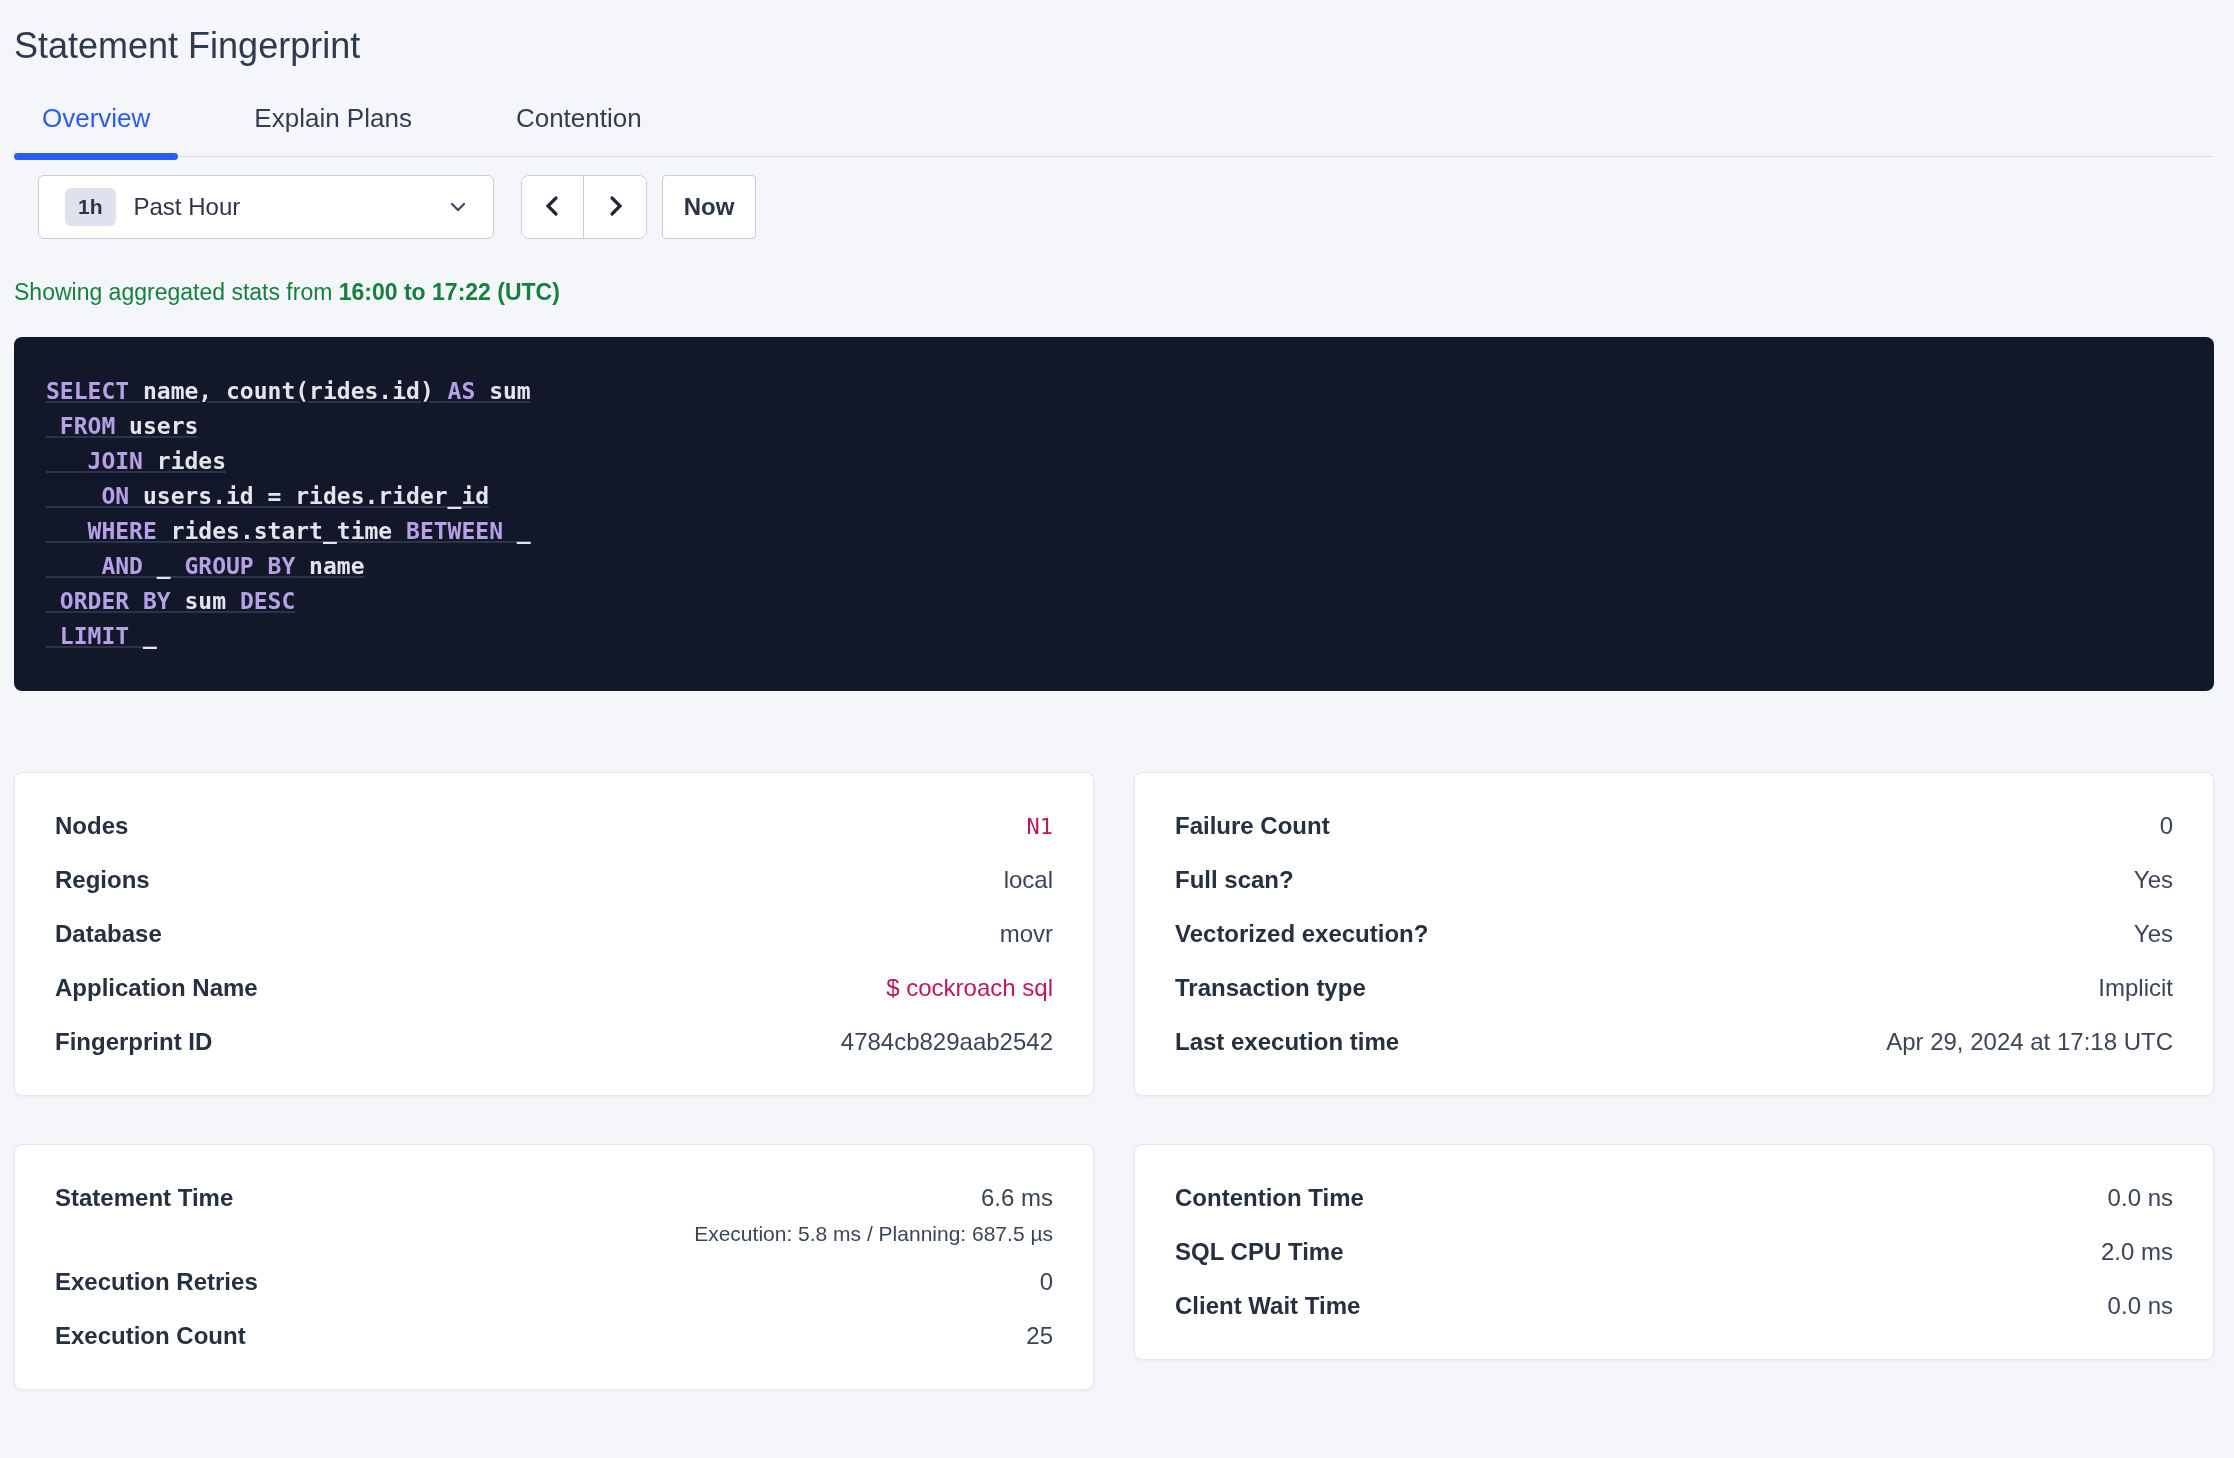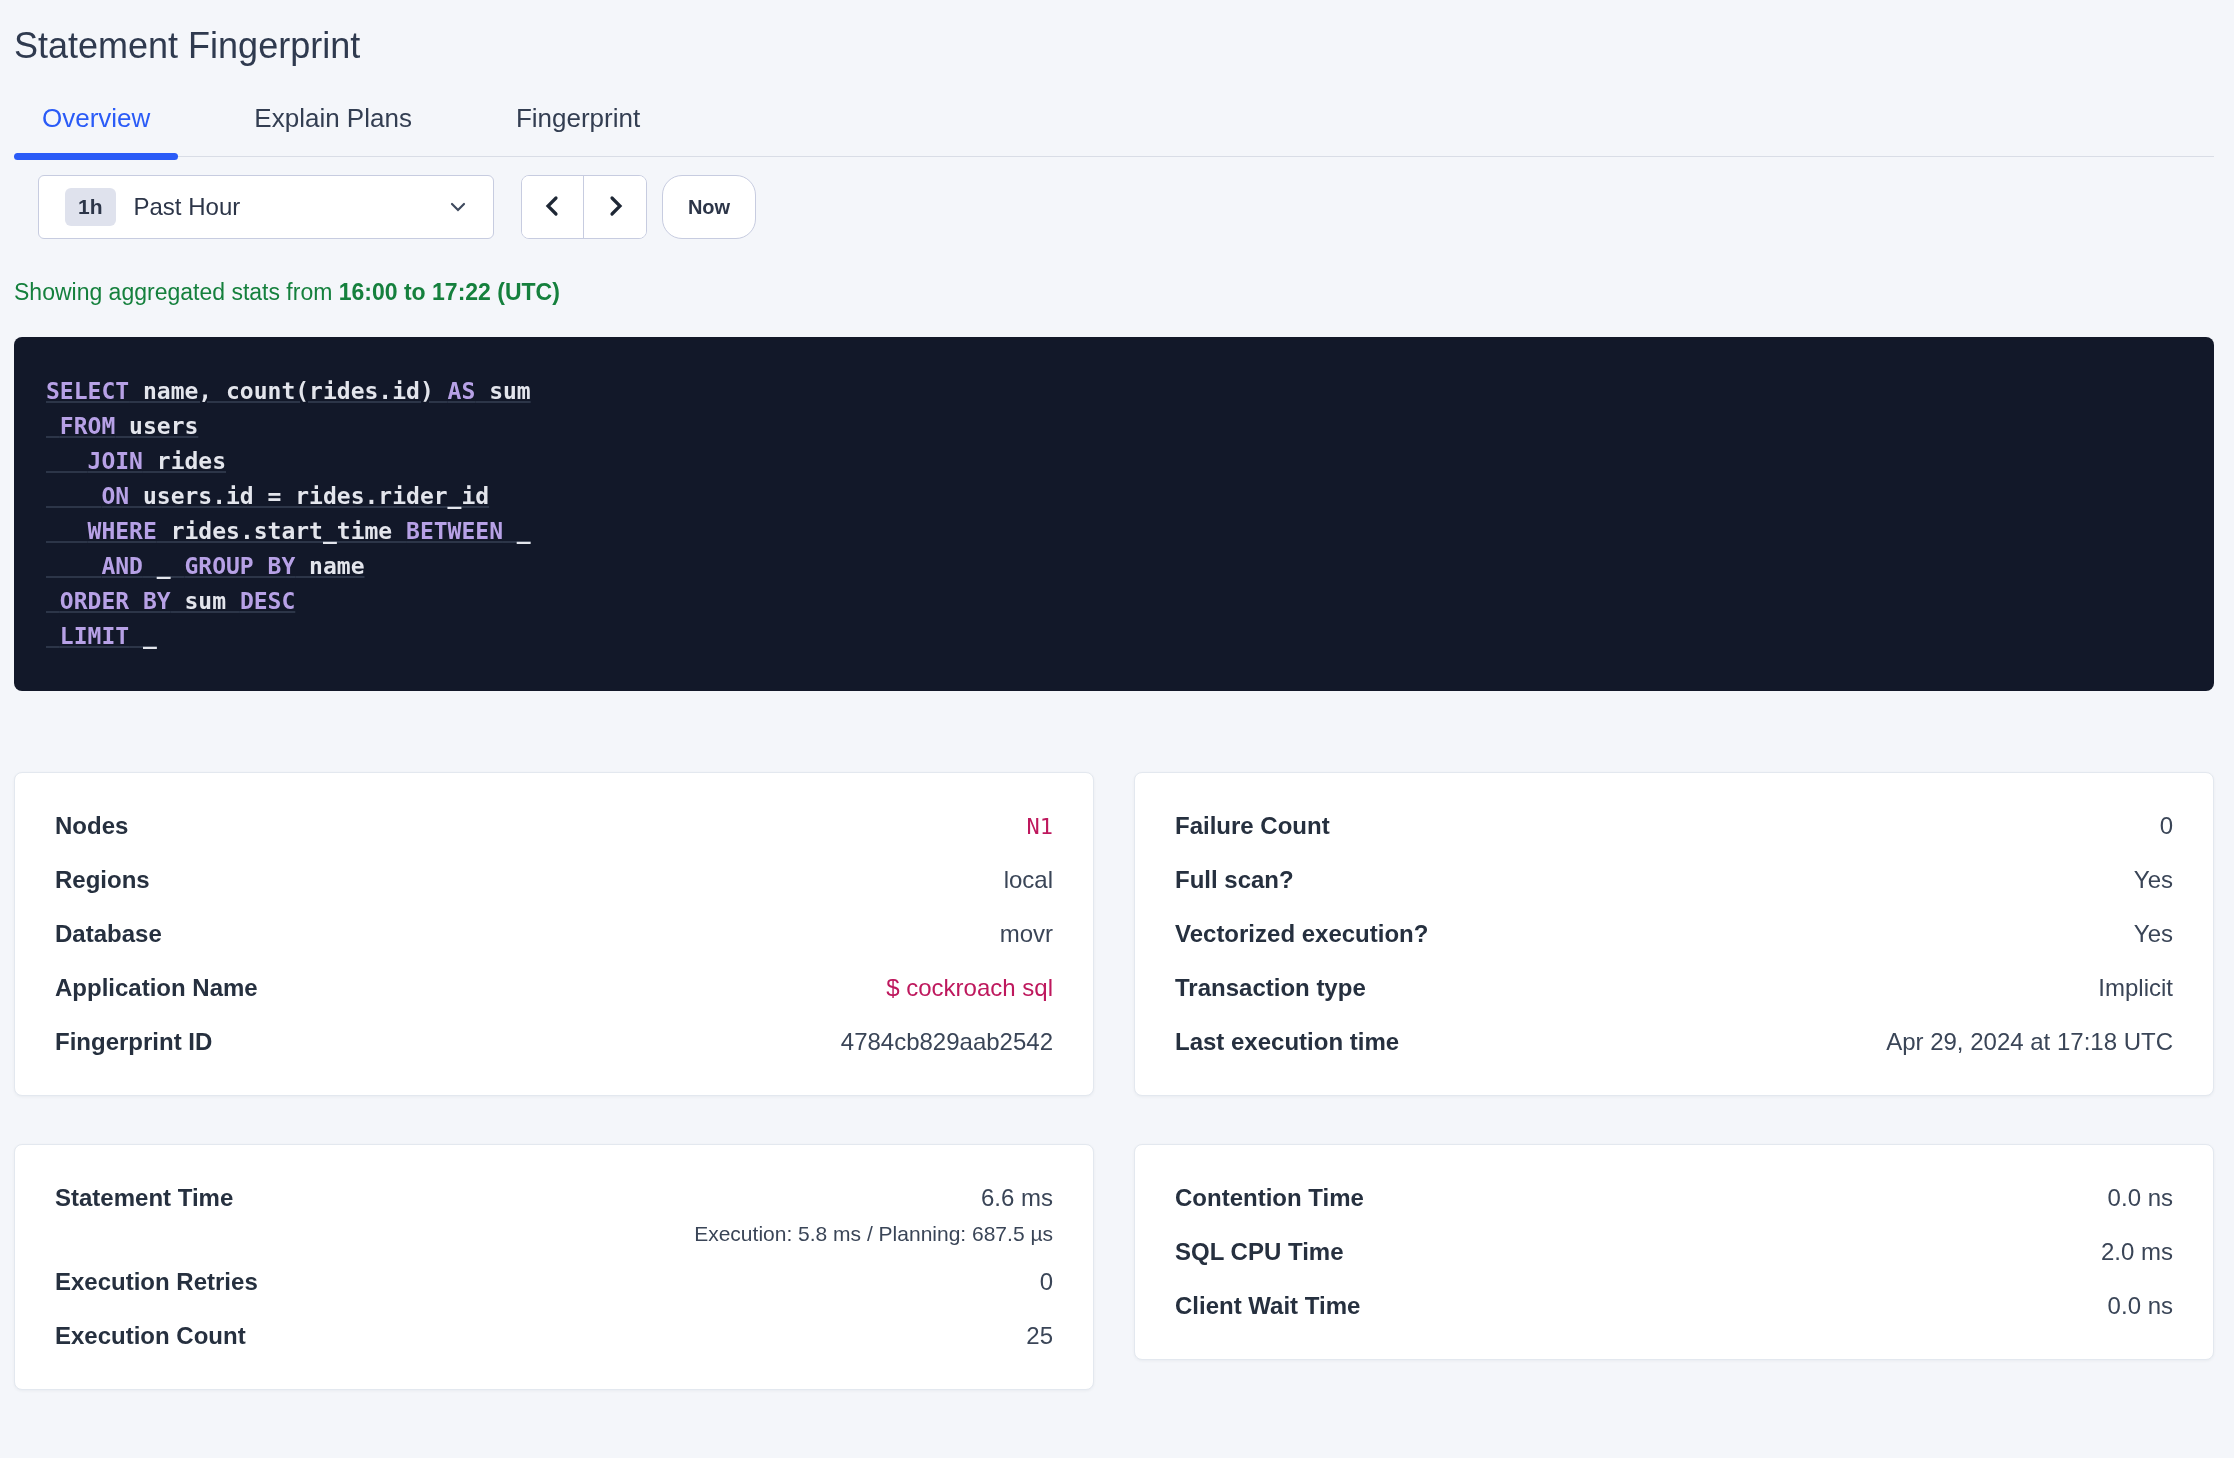--- a/index.html
+++ b/index.html
@@ -102,22 +102,22 @@
     cursor: pointer;
   }
   .nav-btn:first-child { border-right: 1px solid #c7cce0; }
 
   .now-btn {
     margin-left: 15px;
     width: 94px;
     height: 64px;
     background: #fff;
     border: 1px solid #c7cce0;
-    border-radius: 20px;
-    font-size: 20px;
+    border-radius: 4px;
+    font-size: 24px;
     font-weight: 700;
     color: #2c3548;
     font-family: "Liberation Sans", sans-serif;
     cursor: pointer;
   }
 
   
   .caption {
     margin-top: 40px;
     font-size: 23px;
@@ -193,21 +193,21 @@
 </head>
 <body>
 
 <div class="page">
 
   <h1 class="page-title">Statement Fingerprint</h1>
 
   <div class="tabbar">
     <button class="tab active">Overview</button>
     <button class="tab">Explain Plans</button>
-    <button class="tab">Fingerprint</button>
+    <button class="tab">Contention</button>
   </div>
 
   <div class="controls">
     <div class="dropdown">
       <span class="interval-badge">1h</span>
       <span class="dropdown-label">Past Hour</span>
       <span class="chev">
         <svg width="26" height="26" viewBox="0 0 26 26">
             <polyline points="7,10 13,16 19,10" fill="none" stroke="#3f4a5e" stroke-width="2.2" stroke-linecap="round"></polyline>
           </svg>

